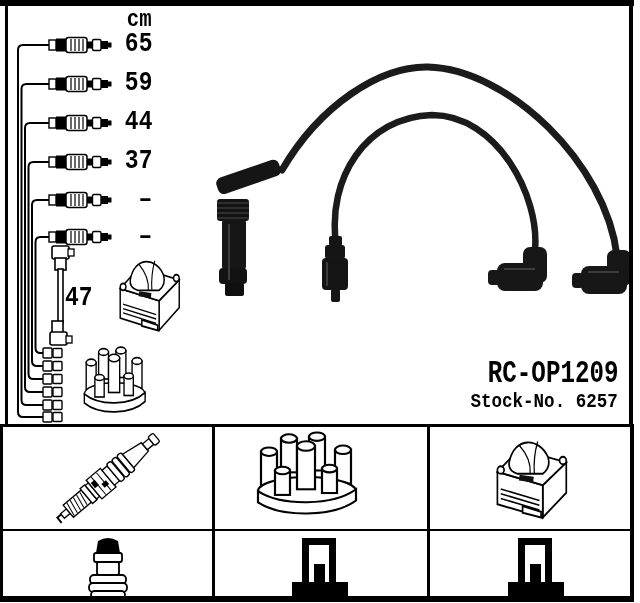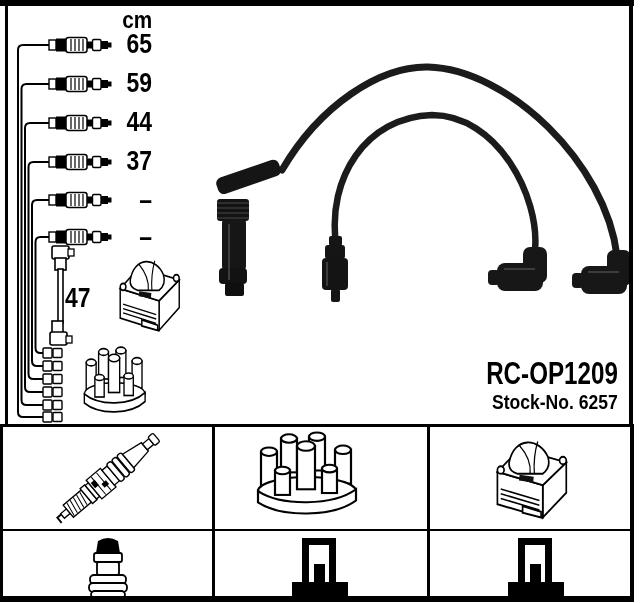--- a/index.html
+++ b/index.html
@@ -1,18 +1,18 @@
 <!DOCTYPE html>
 <html><head>
 <meta charset="utf-8">
 <style>
   html,body{margin:0;padding:0;background:#fff;}
   .screen{
     position:relative;width:640px;height:603px;background:#fff;
-    font-family:Liberation Sans, sans-serif;overflow:hidden;
+    font-family:Liberation Mono, monospace;overflow:hidden;
   }
   .ln{position:absolute;background:#000;}
   .art{position:absolute;left:0;top:0;width:640px;height:603px;}
   .txt{
     position:absolute;color:#000;font-weight:bold;line-height:1;white-space:nowrap;
   }
   .unit{right:488px;top:9px;font-size:23px;transform:scaleX(.9);transform-origin:100% 50%;}
   .num{font-size:27px;transform:scaleX(.85);transform-origin:100% 50%;right:488px;}
   .r0{top:31px}.r1{top:70px}.r2{top:109px}.r3{top:148px}.r4{top:187px}.r5{top:224px}
   .len47{left:65px;top:285px;font-size:27px;transform:scaleX(.85);transform-origin:0 50%;}

